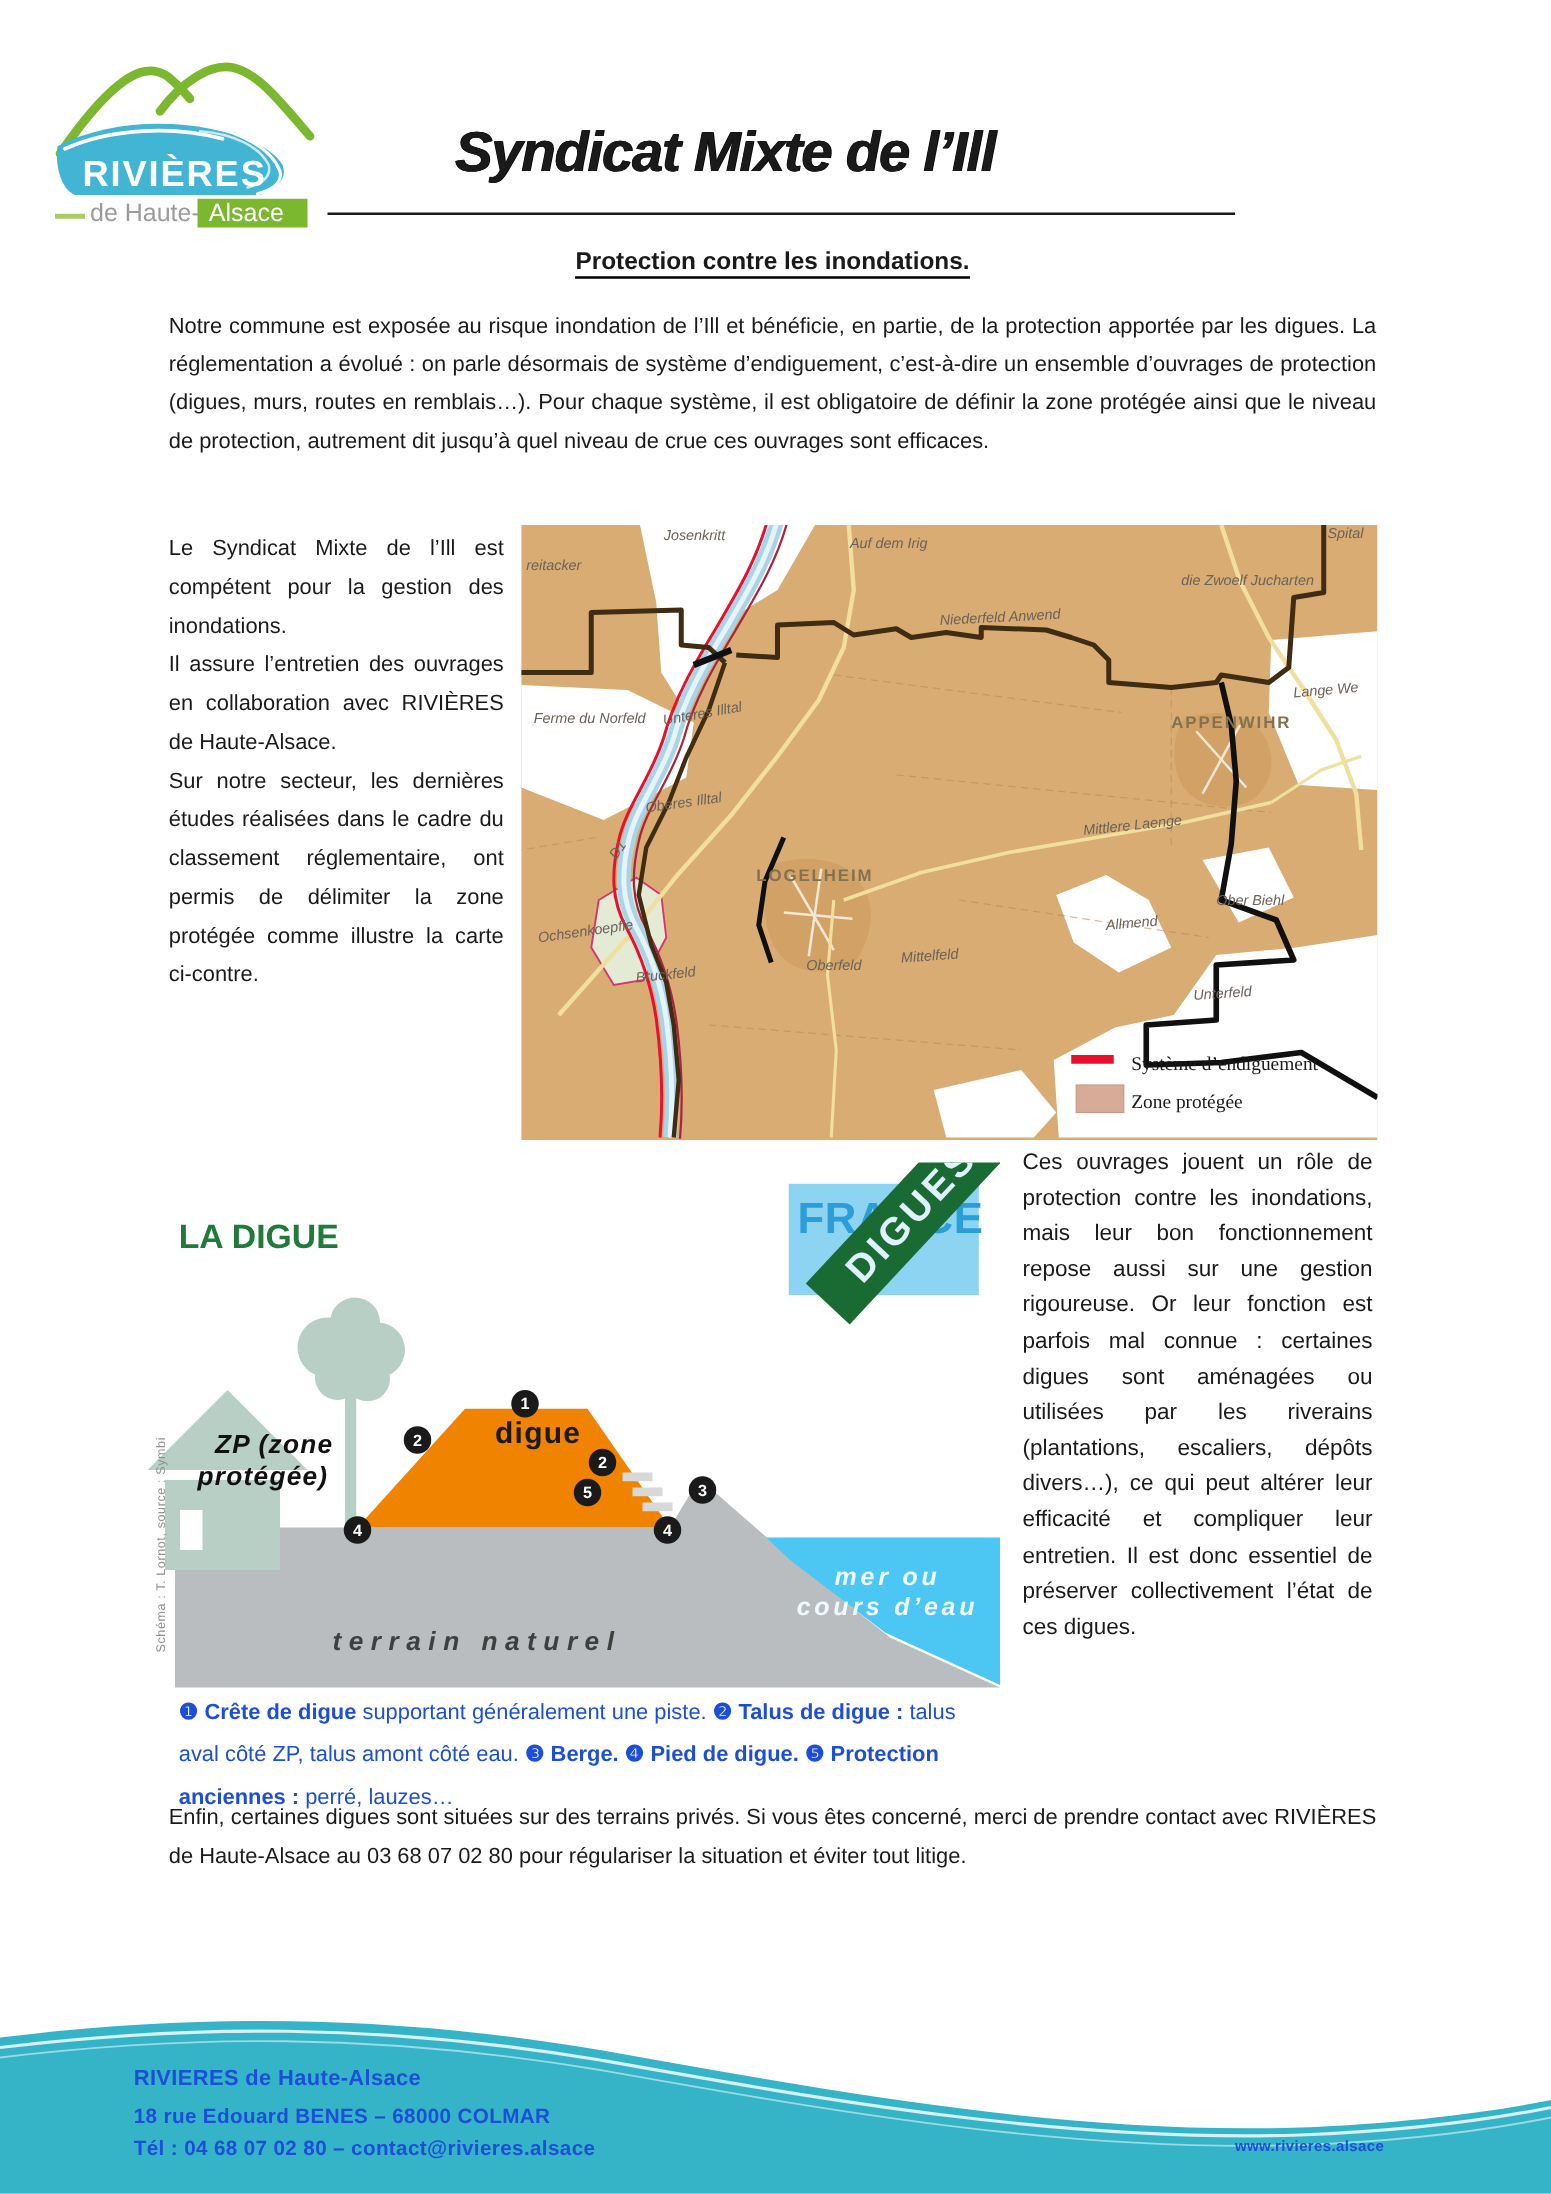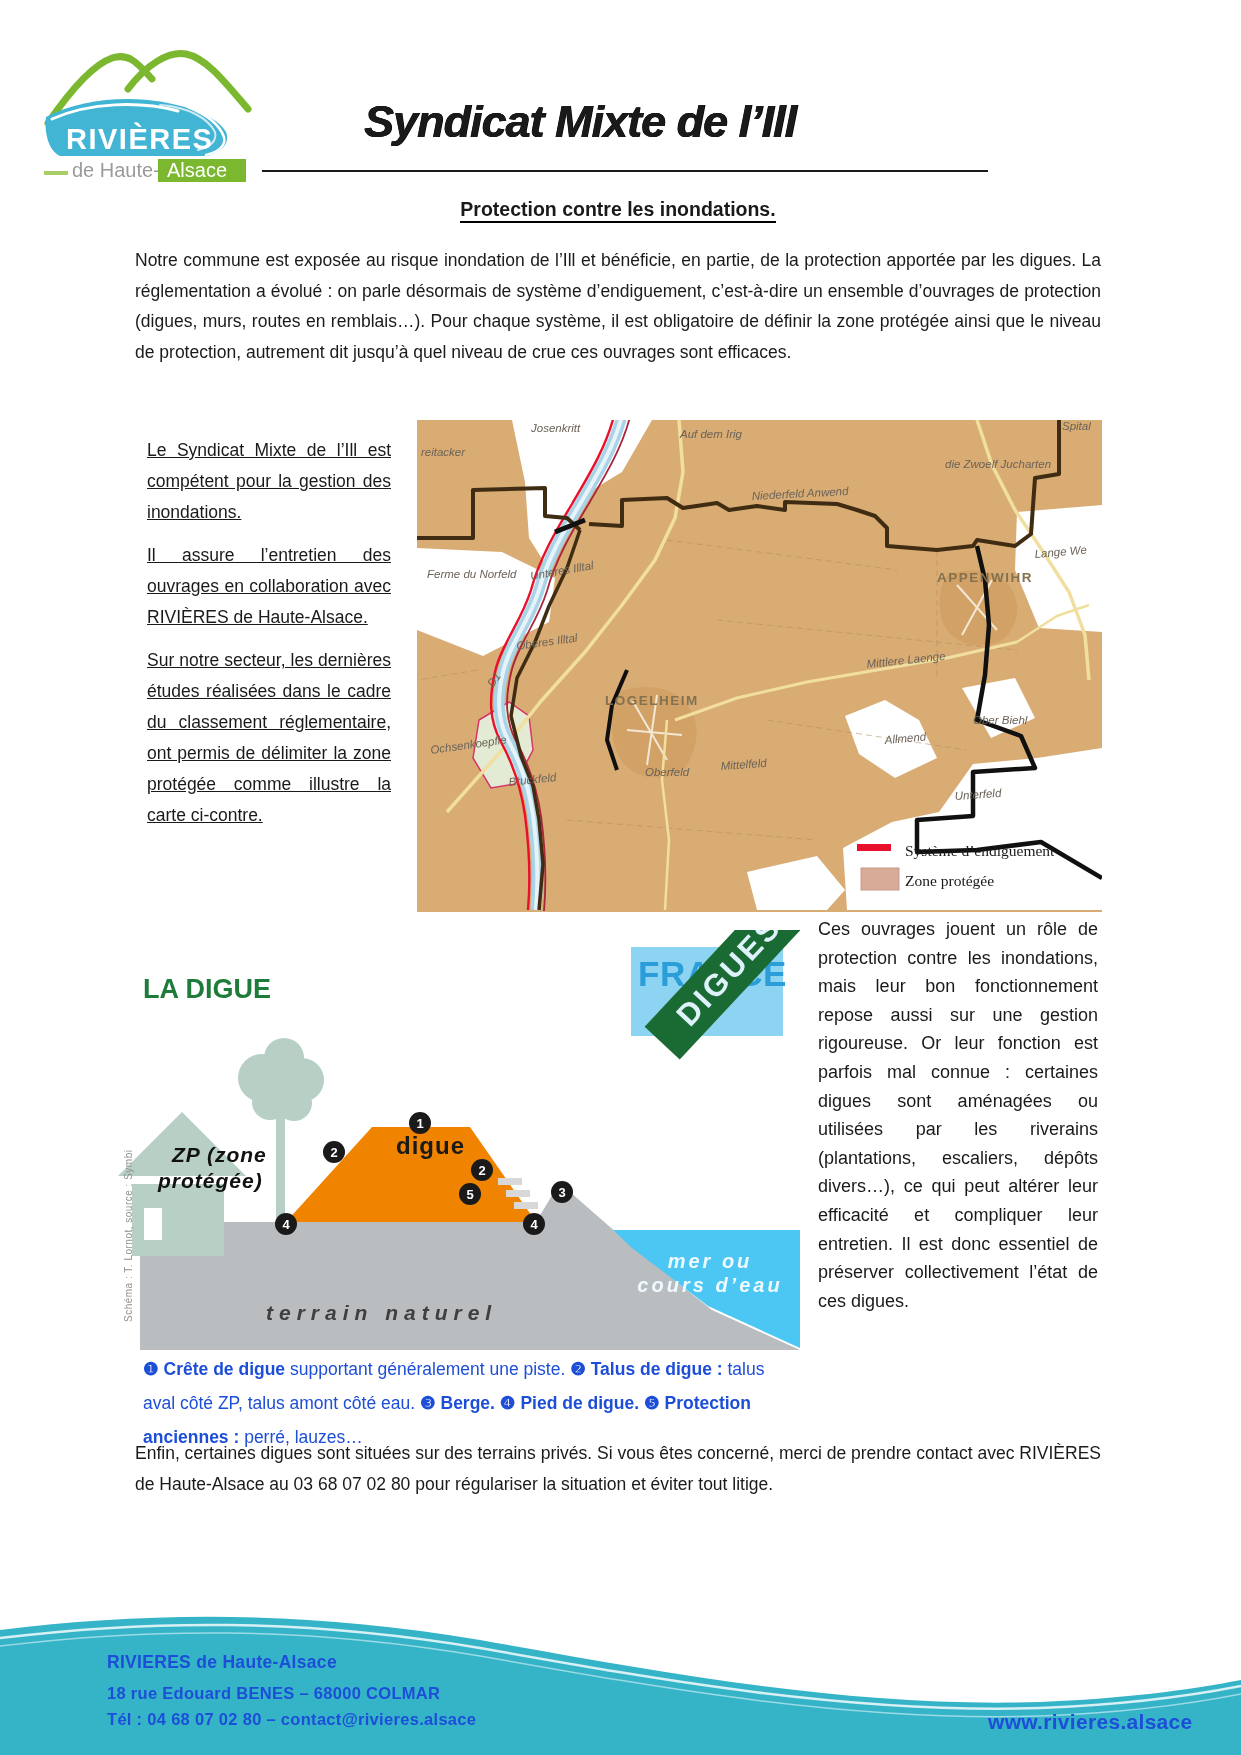--- a/index.html
+++ b/index.html
@@ -7,21 +7,21 @@
         overflow:hidden;font-family:"Liberation Sans",sans-serif;color:#1a1a1a;}
   .abs{position:absolute;}
   .just{text-align:justify;}
   .doc-title{font-size:45px;font-weight:bold;font-style:italic;letter-spacing:-1px;
              text-align:center;text-shadow:0.6px 0 #000,-0.3px 0 #000;}
   .title-rule{background:#1a1a1a;height:2px;}
   .section-heading{font-size:19.5px;font-weight:bold;text-align:center;}
   .section-heading span{border-bottom:2.2px solid #000;padding-bottom:1px;margin-top:24px;}
   .intro{font-size:17.5px;line-height:30.5px;}
   .leftcol{font-size:17.5px;line-height:31px;width:268px;}
-  .leftcol p{margin:12px;text-decoration:underline;}
+  .leftcol p{margin:0;}
   .rightcol{font-size:18px;line-height:28.6px;width:280px;}
   .closing{font-size:17.5px;line-height:30.5px;width:966px;}
   .closing p{margin:0 0 18px 0;}
   .caption{font-size:17.5px;line-height:34px;width:648px;color:#1d4ed8;}
   .caption .b{font-weight:bold;}
   .footer-text{color:#1d4ed8;font-weight:bold;letter-spacing:.3px;}
   svg text{font-family:"Liberation Sans",sans-serif;}
   .ml{font-style:italic;font-size:11.5px;fill:#6b6258;}
   .mt{font-size:13.5px;letter-spacing:1.5px;fill:#84714f;font-weight:bold;}
   .mleg{font-family:"Liberation Serif",serif;font-size:15.5px;fill:#1a1a1a;}
@@ -253,15 +253,15 @@
   </div>
 
   <svg class="abs" style="left:0;top:1600px;" width="1241" height="155" viewBox="0 0 1241 155">
     <path d="M0,30 C150,12 300,10 480,40 C660,72 850,108 1040,102 C1120,99 1190,90 1241,80 L1241,155 L0,155 Z" fill="#35b4c8"></path>
     <path d="M0,38 C150,20 300,18 480,48 C660,80 850,114 1040,108 C1120,105 1190,96 1241,86" fill="none" stroke="rgba(255,255,255,0.8)" stroke-width="2.5"></path>
     <path d="M0,46 C150,28 300,26 480,56 C660,88 850,122 1040,116 C1120,113 1190,104 1241,94" fill="none" stroke="rgba(255,255,255,0.5)" stroke-width="1.5"></path>
   </svg>
   <div class="abs footer-text" style="left:107px;top:1652px;font-size:17.5px;">RIVIERES de Haute-Alsace</div>
   <div class="abs footer-text" style="left:107px;top:1684px;font-size:16.5px;">18 rue Edouard BENES – 68000 COLMAR</div>
   <div class="abs footer-text" style="left:107px;top:1710px;font-size:16.5px;">Tél : 04 68 07 02 80 – contact@rivieres.alsace</div>
-  <div class="abs footer-text" style="left:988px;top:1710px;font-size:21px;">www.rivieres.alsace</div>
+  <div class="abs footer-text" style="left:988px;top:1710px;font-size:12px;">www.rivieres.alsace</div>
 
 </div>
 
 </body></html>

